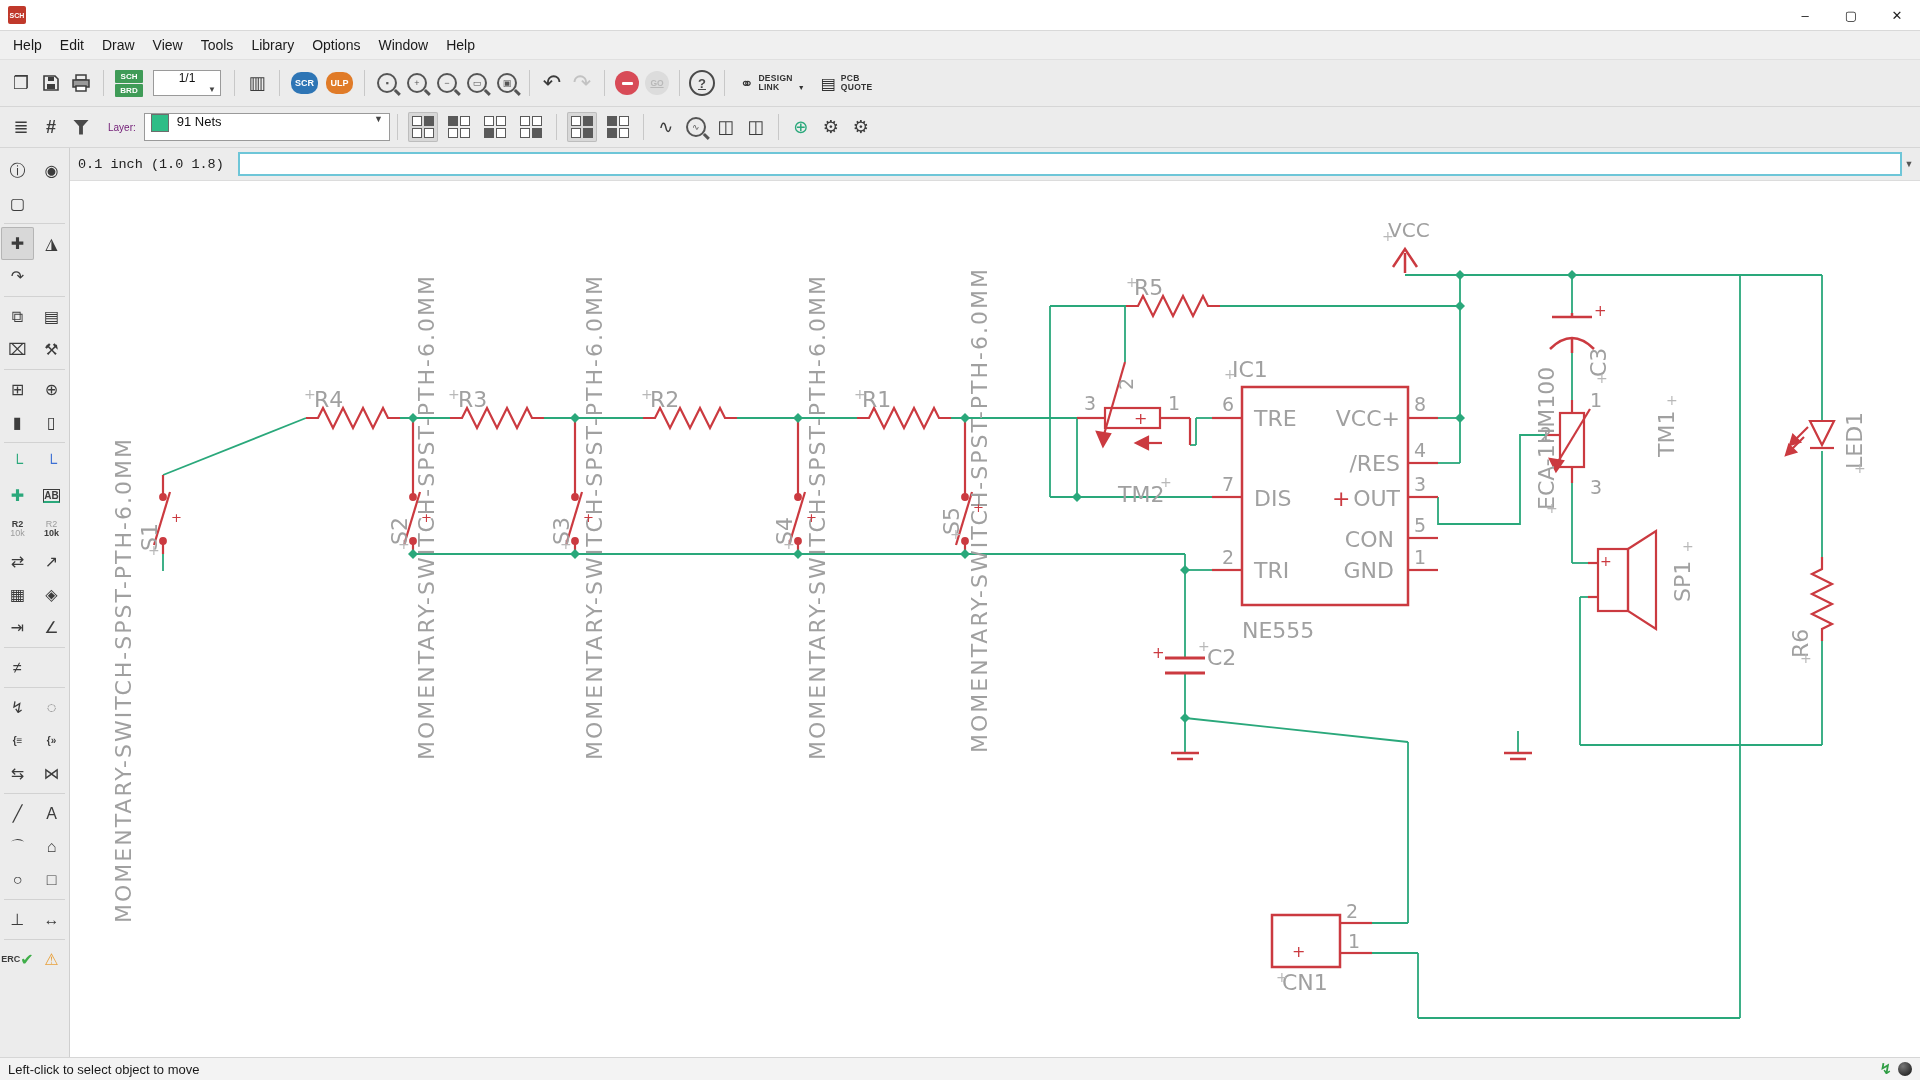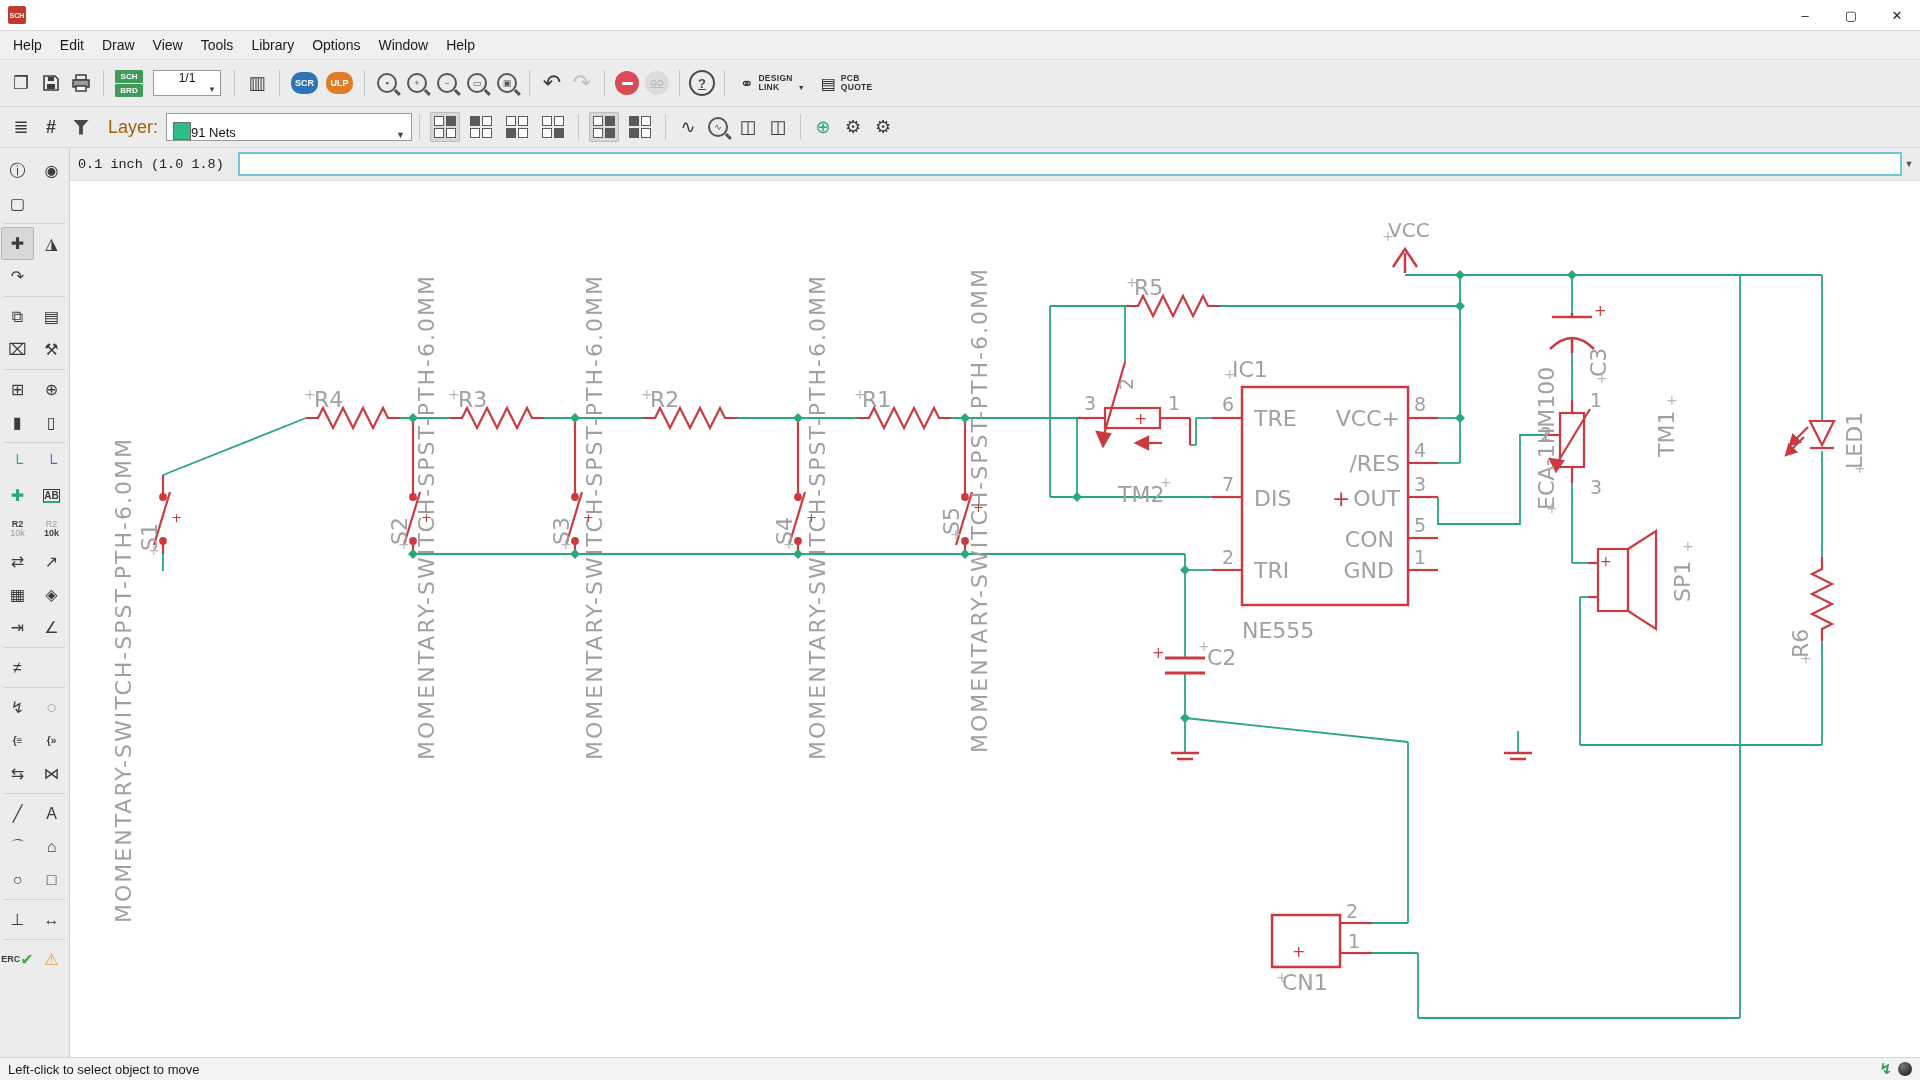--- a/index.html
+++ b/index.html
@@ -35,22 +35,22 @@
   .stop i{display:block;width:11px;height:3px;background:#fff;border-radius:1px;}
   .gobtn{background:#dcdcdc;color:#b9b9b9;font-size:8.5px;font-weight:bold;}
   .helpbtn{border:2px solid #4a4a4a;color:#4a4a4a;font-size:13px;font-weight:bold;width:22px;height:22px;}
   .linkbtn{display:flex;align-items:center;gap:5px;margin:0 8px;color:#333;}
   .linkbtn .glyph{font-size:16px;}
   .linkbtn .lines{display:flex;flex-direction:column;line-height:1.05;}
   .linkbtn .lines span{font-size:8.5px;font-weight:bold;letter-spacing:.3px;}
   .linkbtn .caret{font-size:7px;margin-top:8px;}
   
   .funnel{width:16px;height:15px;background:#4a4a4a;clip-path:polygon(0 0,100% 0,62% 45%,62% 100%,38% 100%,38% 45%);display:inline-block;}
-  .layerlabel{font-size:18px;color:#a16207;margin:0 8px 0 12px;}
-  .layersel{width:232px;height:26px;background:#fff;border:1px solid #9a9a9a;display:flex;align-items:flex-end;padding:0 6px;}
+  .layerlabel{font-size:10px;color:#701a75;margin:0 8px 0 12px;}
+  .layersel{width:232px;height:26px;background:#fff;border:1px solid #9a9a9a;display:flex;align-items:flex-start;padding:0 6px;gap:8px;}
   .layersel .swatch{width:16px;height:16px;border:1px solid #6d6d6d;}
   .layersel .lname{font-size:13px;color:#111;}
   .layersel .caret{margin-left:auto;font-size:9px;color:#444;}
   .patbtn{width:30px;height:30px;display:grid;grid-template-columns:10px 10px;grid-template-rows:10px 10px;gap:2px;align-content:center;justify-content:center;margin:0 3px;border-radius:2px;}
   .patbtn.active{background:#d8d8d8;box-shadow:inset 0 0 0 1px #bdbdbd;}
   .patbtn .sq{width:10px;height:10px;box-sizing:border-box;border:1.5px solid #5a5a5a;background:#fff;}
   .patbtn .sq.f{background:#5a5a5a;}
   
   .contentrow{flex:1;display:flex;min-height:0;}
   .palette{width:70px;background:#ececec;border-right:1px solid #cfcfcf;padding-top:6px;box-sizing:border-box;}

